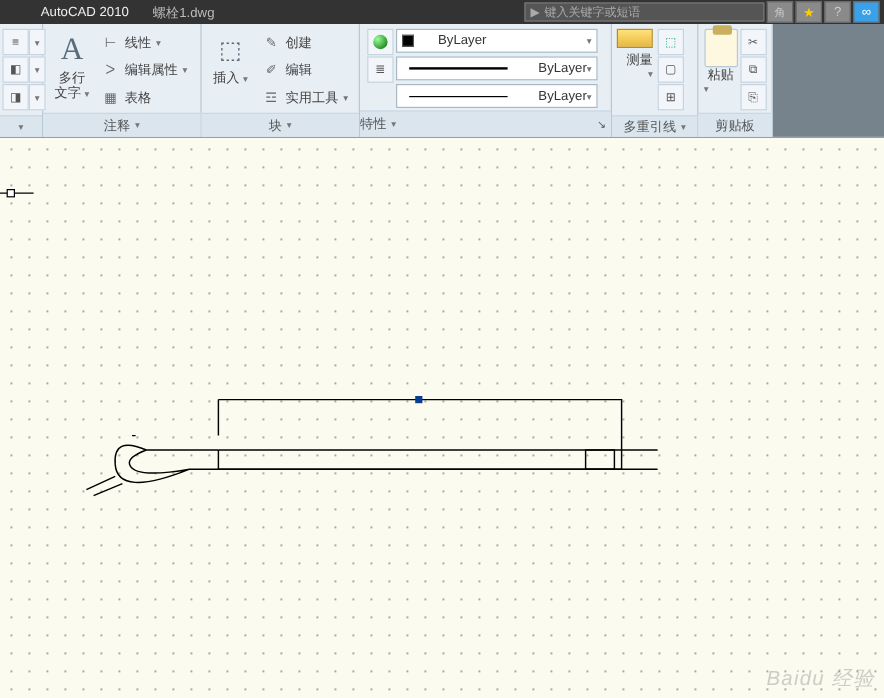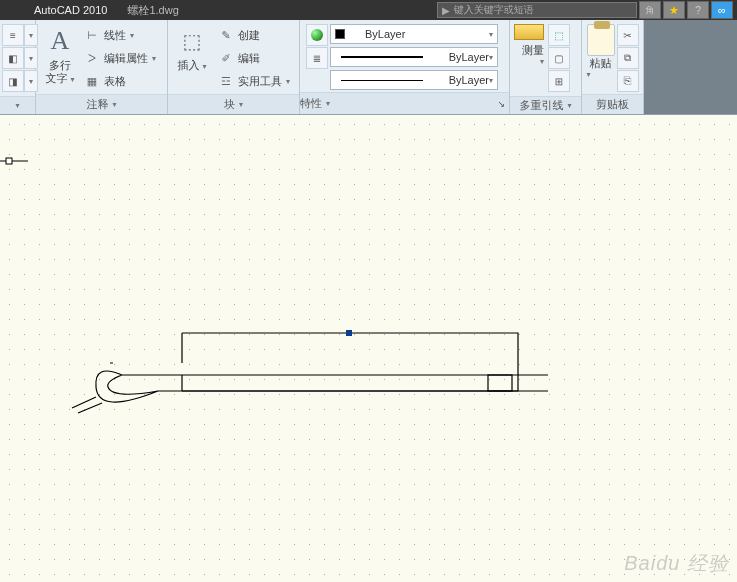--- a/index.html
+++ b/index.html
@@ -124,21 +124,21 @@
     position:absolute; inset:0;
   }
   .marker { position:absolute; width:6px; height:6px; background:#0a3d8f; }
   
   .dd { font-size:8px; color:#777; }
   .paste-icon { width:28px; height:32px; border:1px solid #b8c8d4; background:#fff8e0; border-radius:2px; position:relative;}
   .paste-icon::before { content:""; position:absolute; top:-4px; left:6px; width:16px; height:8px; background:#c9b060; border-radius:2px;}
   .ruler-icon { width:30px; height:16px; background:linear-gradient(#ffe27a,#e7b83e); border:1px solid #b38e20;}
   .watermark {
     position:absolute; right:8px; bottom:6px; color:rgba(120,120,120,0.35);
-    font-size:20px; font-style:italic; letter-spacing:1px;
+    font-size:17px; font-style:italic; letter-spacing:1px;
   }
 </style>
 </head>
 <body>
 
 <div class="title-bar">
   <span class="app-name">AutoCAD 2010</span>
   <span class="doc-name">螺栓1.dwg</span>
   <div class="spacer"></div>
   <div class="search-box">

